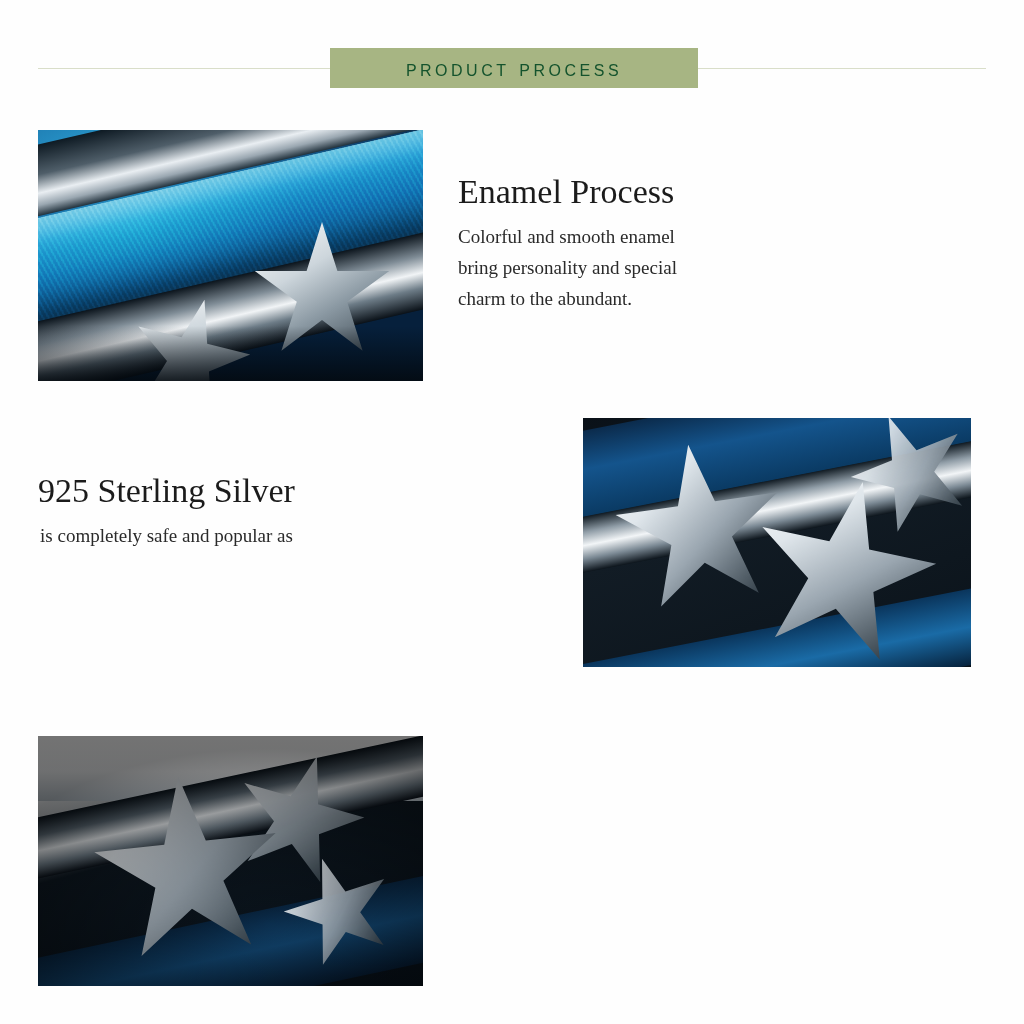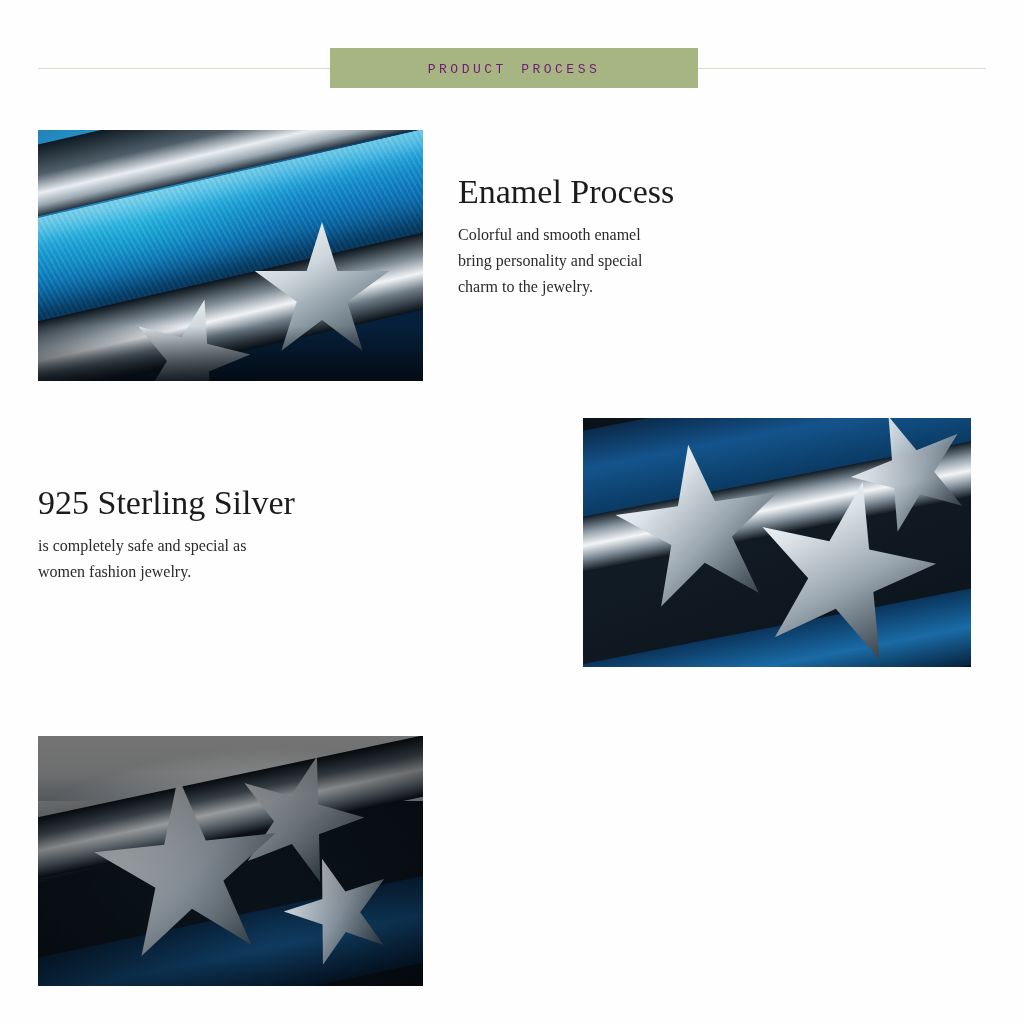--- a/index.html
+++ b/index.html
@@ -39,23 +39,23 @@
     top: 48px;
     left: 330px;
     width: 368px;
     height: 40px;
     background: #a7b583;
     display: flex;
     align-items: center;
     justify-content: center;
   }
   .header-banner .title {
-    color: #701a75;
-    font-family: Liberation Mono, monospace;
-    font-size: 18px;
+    color: #14532d;
+    font-family: Liberation Sans, sans-serif;
+    font-size: 23px;
     letter-spacing: 3.5px;
     font-variant: small-caps;
     text-transform: lowercase;
     white-space: nowrap;
   }
   .photo {
     position: absolute;
     overflow: hidden;
     background: #0b1520;
   }
@@ -71,21 +71,21 @@
     font-family: "Liberation Serif", serif;
     font-size: 34px;
     color: #1b1b1b;
     font-weight: 400;
     line-height: 1.1;
     margin: 0 0 12px 0;
     white-space: nowrap;
   }
   .body-line {
     font-family: "Liberation Serif", serif;
-    font-size: 16px;
+    font-size: 19px;
     color: #2a2a2a;
     line-height: 1.62;
     white-space: nowrap;
   }
 
   
   #photo1 { left: 38px; top: 130px; width: 385px; height: 251px; }
   .p1-bg {
     position: absolute; inset: 0;
     background:
@@ -205,21 +205,21 @@
   .p3-star.a { width: 190px; height: 190px; left: 55px; top: 40px; transform: rotate(-6deg); }
   .p3-star.b { width: 130px; height: 130px; left: 196px; top: 18px; transform: rotate(16deg); opacity: .95; }
   .p3-star.c { width: 110px; height: 110px; left: 246px; top: 120px; transform: rotate(-18deg); opacity: .9; }
   .p3-shadow {
     position: absolute; inset: 0;
     background: radial-gradient(80% 70% at 60% 75%, rgba(0,0,0,0) 0%, rgba(0,0,0,0.55) 100%);
   }
 
   
   #text1 { left: 458px; top: 165px; margin-top: 8px; }
-  #text2 { left: 38px; top: 484px; }
+  #text2 { left: 38px; top: 472px; text-align: center; }
   #text3 { left: 458px; top: 772px; }
 </style>
 </head>
 <body>
 
 <div class="header">
   <div class="header-rule"></div>
   <div class="header-banner">
     <span class="title">Product process</span>
   </div>
@@ -234,27 +234,26 @@
     <div class="p1-star"></div>
     <div class="p1-star s2"></div>
     <div class="p1-dark"></div>
   </div>
 </div>
 
 <div class="text-block" id="text1">
   <h2 class="heading">Enamel Process</h2>
   <div class="body-line">Colorful and smooth enamel</div>
   <div class="body-line">bring personality and special</div>
-  <div class="body-line">charm to the jewelry.</div>
+  <div class="body-line">charm to the abundant.</div>
 </div>
 
 <div class="text-block" id="text2">
   <h2 class="heading">925 Sterling Silver</h2>
-  <div class="body-line">is completely safe and special as</div>
-  <div class="body-line">women fashion jewelry.</div>
+  <div class="body-line">is completely safe and popular as</div>
 </div>
 
 <div class="photo" id="photo2">
   <div class="inner">
     <div class="p2-bg"></div>
     <div class="p2-blue"></div>
     <div class="p2-silverband"></div>
     <div class="p2-blue2"></div>
     <div class="p2-star c"></div>
     <div class="p2-star a"></div>

